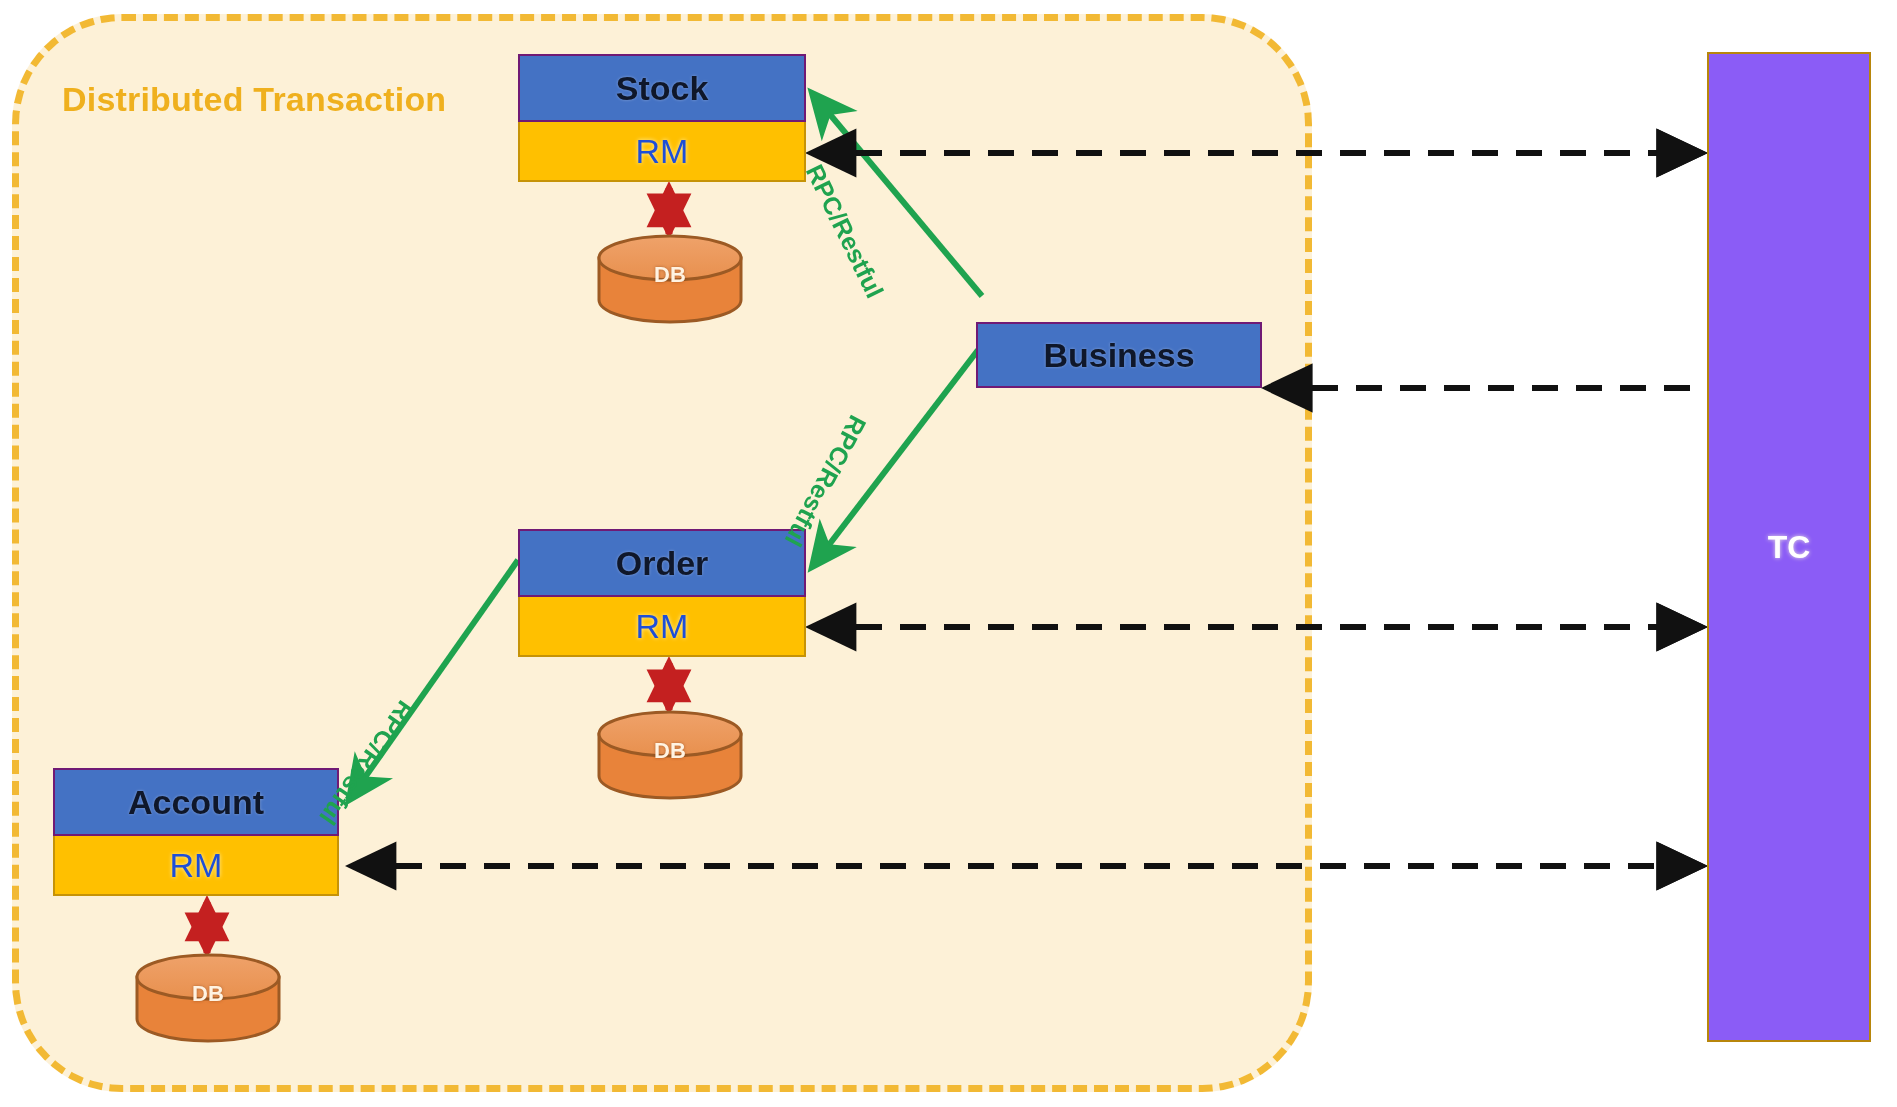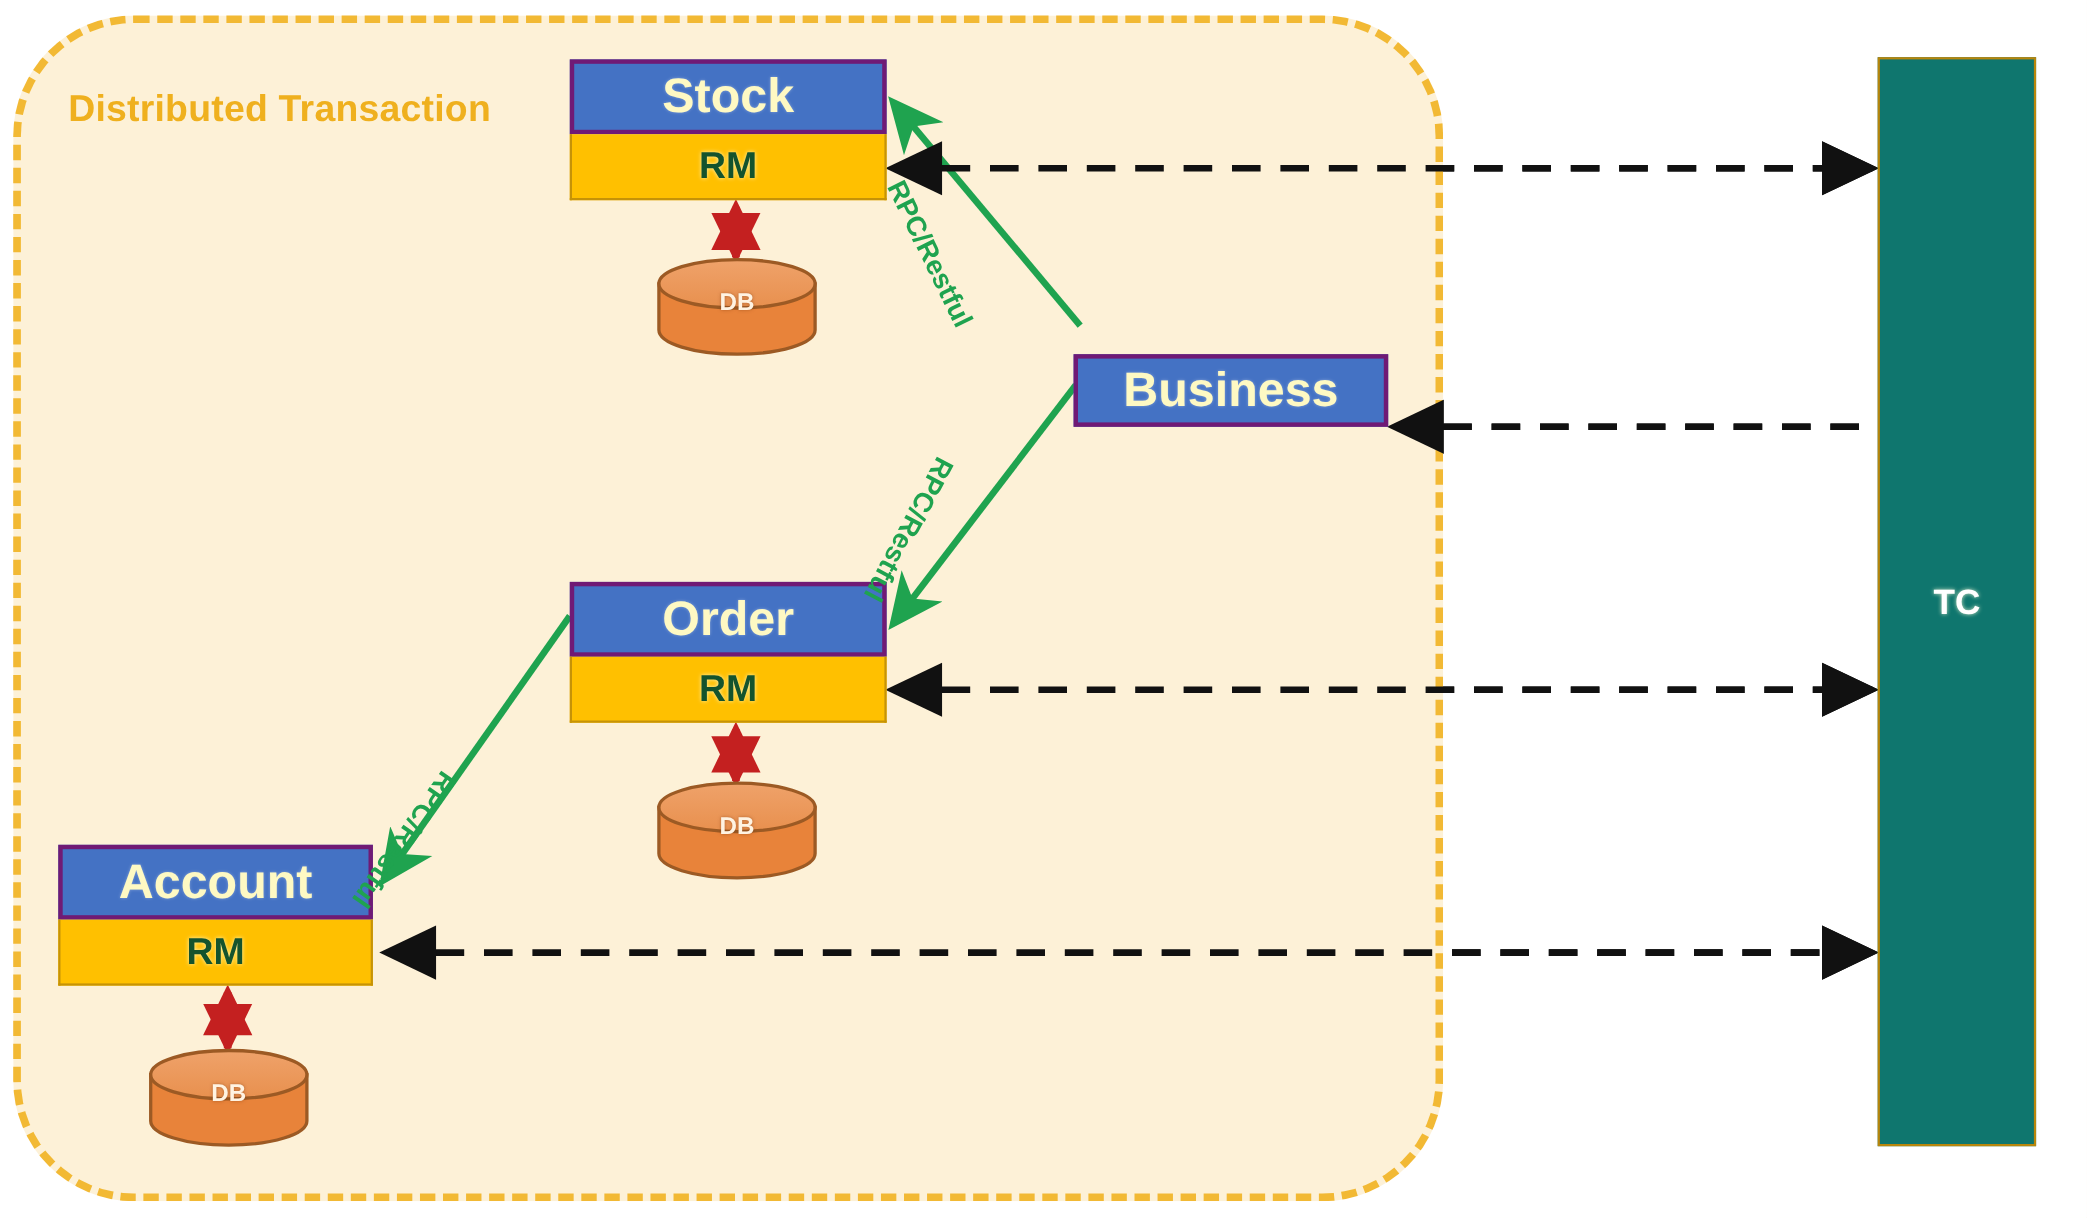--- a/index.html
+++ b/index.html
@@ -49,37 +49,37 @@
   }
 
   
   .service {
     position: absolute;
     box-sizing: border-box;
   }
   .service .svc-head {
     box-sizing: border-box;
     background: #4472C4;
-    border: 4px solid #701a75;
-    color: #fef9c3;
-    font-size: 44px;
+    border: 2px solid #701a75;
+    color: #0f172a;
+    font-size: 34px;
     font-weight: bold;
     display: flex;
     align-items: center;
     justify-content: center;
     text-shadow: 0 0 3px rgba(255,255,255,0.35);
   }
   .service .svc-body {
     box-sizing: border-box;
     background: #FFC000;
     border: 2px solid #C69307;
     border-top: none;
-    color: #14532d;
+    color: #1d4ed8;
     font-size: 34px;
-    font-weight: bold;
+    font-weight: normal;
     display: flex;
     align-items: center;
     justify-content: center;
     text-shadow: 0 0 4px rgba(255,255,220,0.8);
   }
 
   #svc-stock   { left: 518px;  top: 54px;  width: 288px; }
   #svc-stock   .svc-head { height: 68px; }
   #svc-stock   .svc-body { height: 60px; }
 
@@ -93,24 +93,24 @@
 
   #svc-account { left: 53px;   top: 768px; width: 286px; }
   #svc-account .svc-head { height: 68px; }
   #svc-account .svc-body { height: 60px; }
 
   
   #tc-box {
     position: absolute;
     left: 1707px;
     top: 52px;
-    width: 144px;
+    width: 164px;
     height: 990px;
     box-sizing: border-box;
-    background: #0f766e;
+    background: #8b5cf6;
     border: 2px solid #B8860B;
     color: #ffffff;
     font-size: 32px;
     font-weight: bold;
     display: flex;
     align-items: center;
     justify-content: center;
     text-shadow: 0 0 4px rgba(255,255,220,0.8);
   }
 

